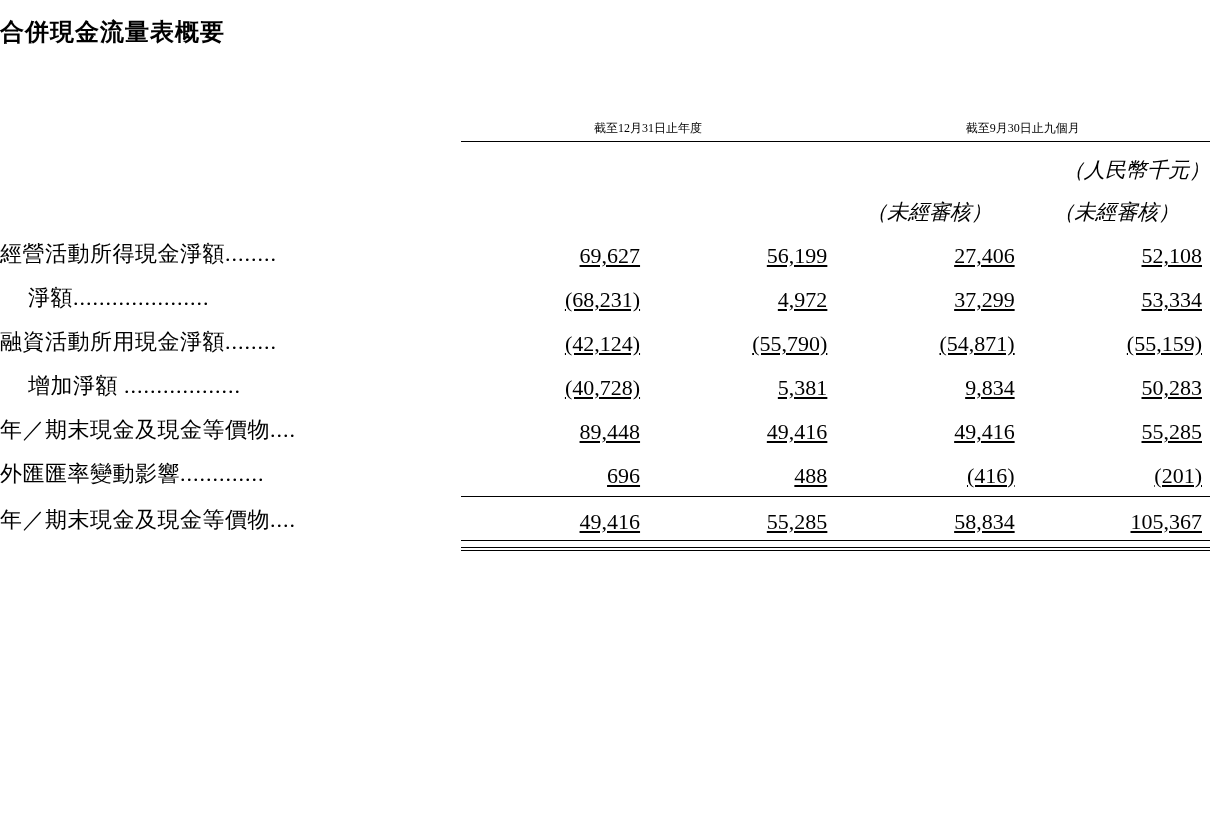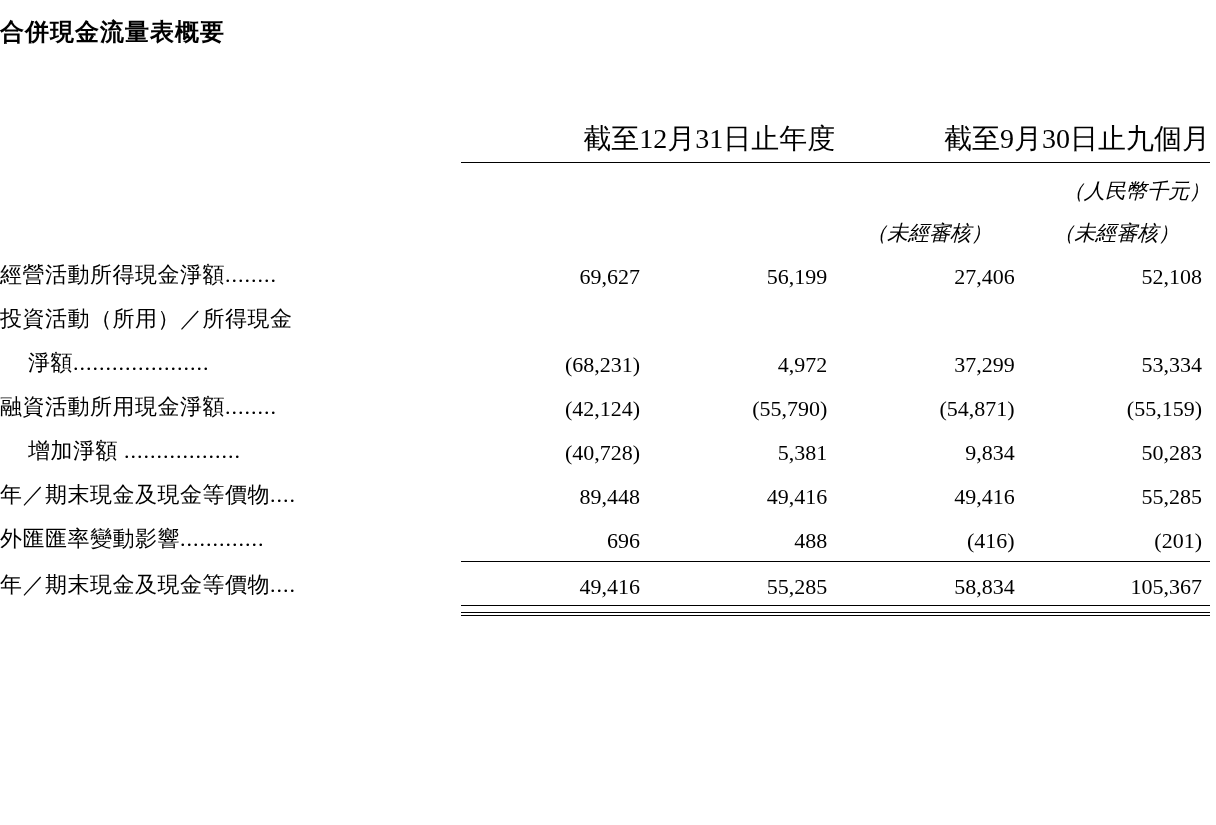--- a/index.html
+++ b/index.html
@@ -47,25 +47,26 @@
   }
 
   
   col.c-label { width: 460px; }
   col.c-num   { width: 187px; }
 
   .num {
     text-align: right;
     padding-right: 8px !important;
     white-space: nowrap;
+    text-decoration: underline;
   }
   .hdr-group {
-    text-align: right;
-    font-weight: bold;
-    font-size: 28px;
+    text-align: center;
+    font-weight: bold;
+    font-size: 12px;
     padding-bottom: 4px !important;
   }
   .hdr-year {
     text-align: center;
     font-weight: bold;
     font-size: 20px;
     padding-bottom: 6px !important;
     padding-top: 10px !important;
   }
   .rule-bottom {
@@ -150,27 +151,20 @@
       </tr>
 
       <tr class="data-row">
         <td class="label-cell"><span>經營活動所得現金淨額</span><span class="dots">........</span></td>
         <td class="num">69,627</td>
         <td class="num">56,199</td>
         <td class="num">27,406</td>
         <td class="num">52,108</td>
       </tr>
 
-      <tr class="data-row">
-        <td class="label-cell"><span>投資活動（所用）／所得現金</span></td>
-        <td class="num"></td>
-        <td class="num"></td>
-        <td class="num"></td>
-        <td class="num"></td>
-      </tr>
 
       <tr class="data-row">
         <td class="label-cell indent"><span>淨額</span><span class="dots">.....................</span></td>
         <td class="num">(68,231)</td>
         <td class="num">4,972</td>
         <td class="num">37,299</td>
         <td class="num">53,334</td>
       </tr>
 
       <tr class="data-row">

